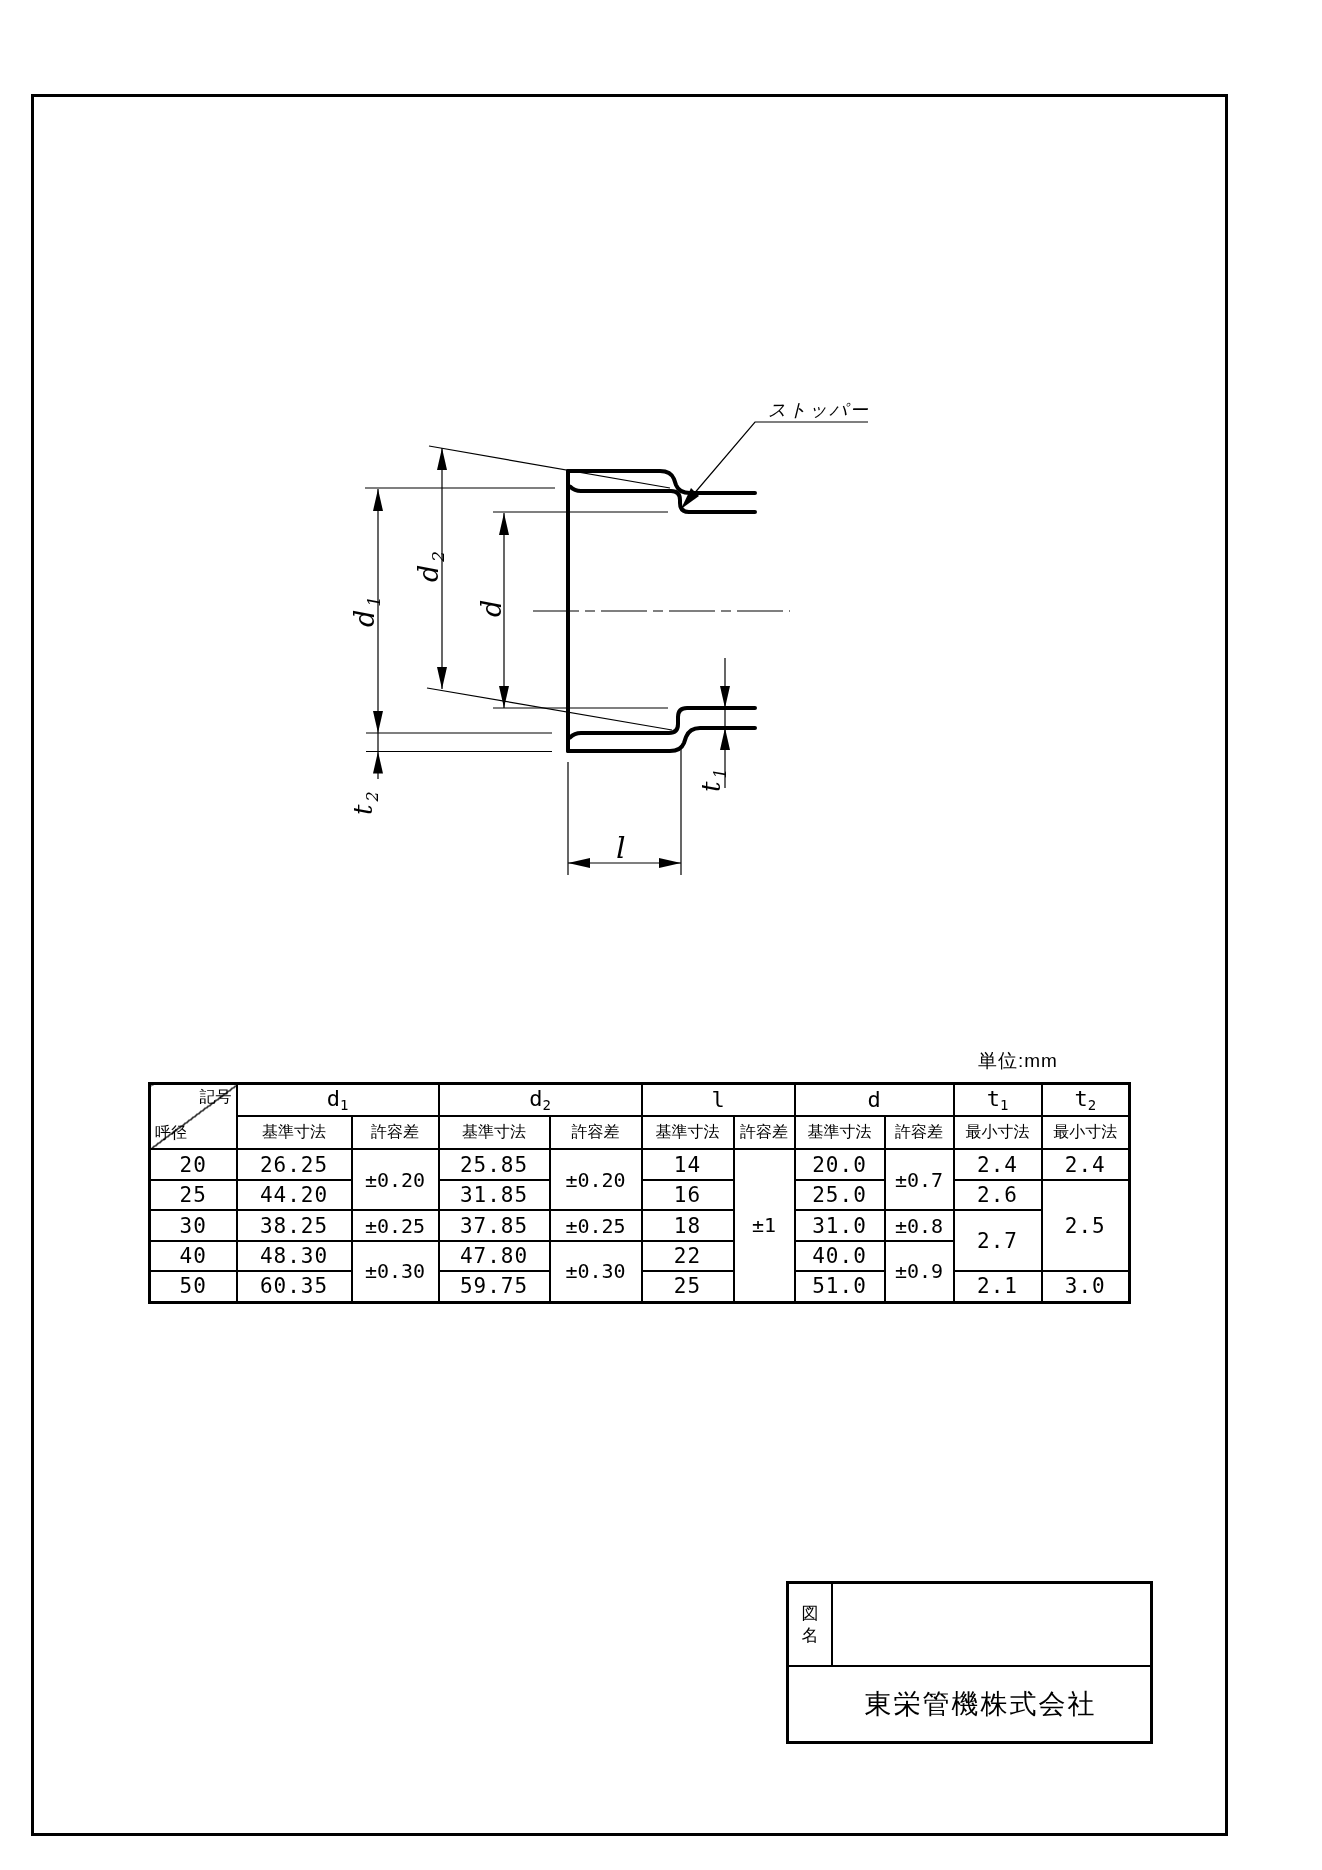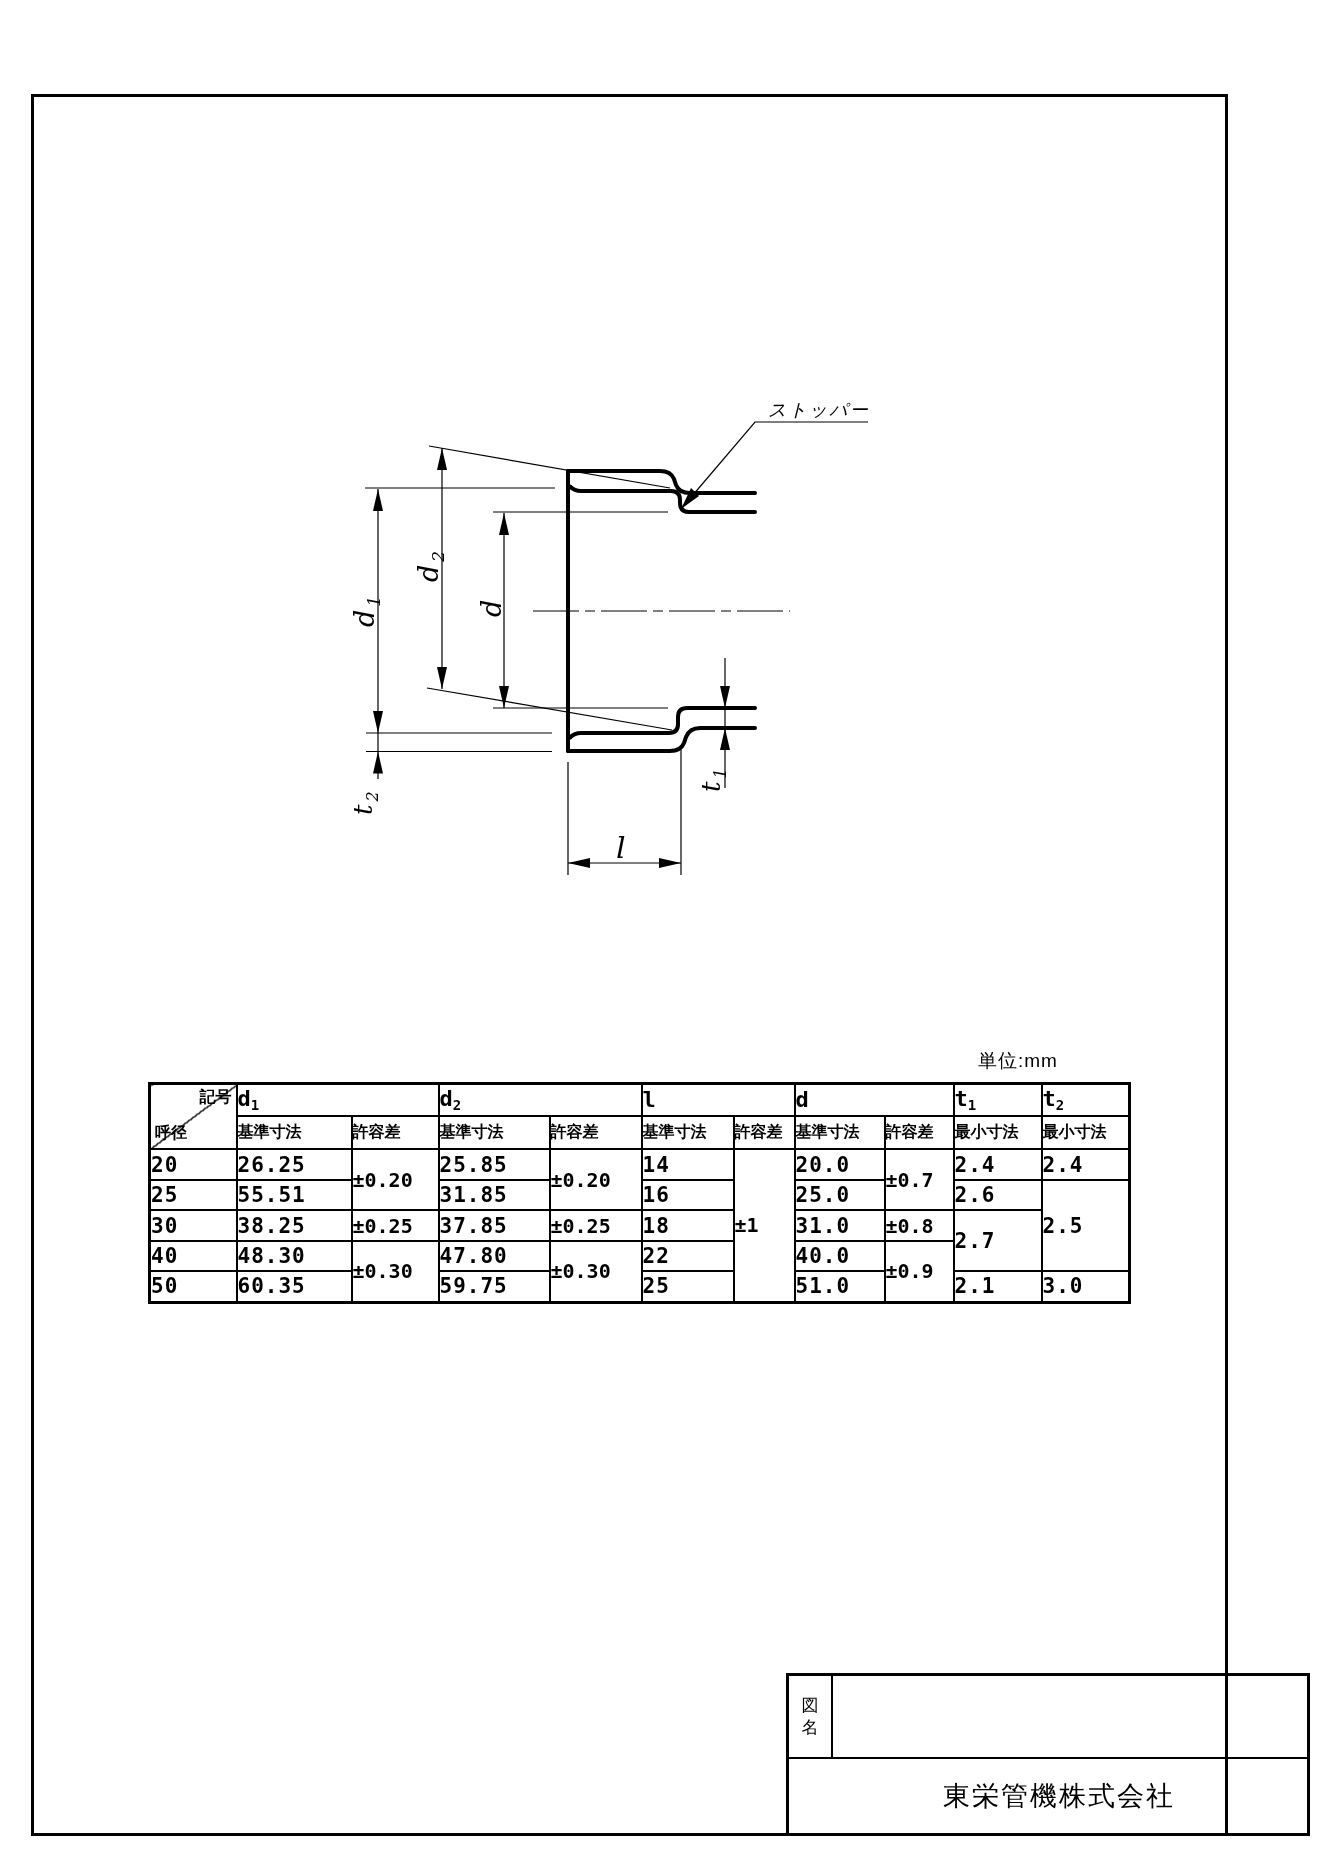--- a/index.html
+++ b/index.html
@@ -21,41 +21,41 @@
     letter-spacing:1px;white-space:nowrap;
   }
 
   
   table.dim-table{
     position:absolute;left:148px;top:1082px;
     border-collapse:collapse;table-layout:fixed;
     font-family:"DejaVu Sans Mono","Liberation Mono",monospace;
   }
   table.dim-table td,table.dim-table th{
-    border:2px solid #000;padding:0;text-align:left;vertical-align:middle;
-    font-weight:bold;overflow:hidden;
+    border:2px solid #000;padding:0;text-align:center;vertical-align:middle;
+    font-weight:normal;overflow:hidden;
   }
   table.dim-table{border:3px solid #000;}
   .hdr-kanji{font-family:"Liberation Sans",sans-serif;font-size:16px;letter-spacing:0px;}
   .hdr-sym{font-size:22px;font-family:"DejaVu Sans Mono","Liberation Mono",monospace;margin-top:14px;}
   .hdr-sym .sub{font-size:14px;vertical-align:-4px;}
   .num{font-size:21px;letter-spacing:1px;}
   .tol{font-size:20px;letter-spacing:0px;margin-left:38px;}
   .vtop{vertical-align:top;}
   .vtop .cellpad{line-height:30px;display:block;}
   td.corner-cell{
     position:relative;
     background:linear-gradient(to bottom right,#fff 49.3%,#000 49.3% 50.7%,#fff 50.7%);
   }
   .corner-top{position:absolute;top:2px;right:4px;font-size:16px;font-family:"Liberation Sans",sans-serif;}
   .corner-bottom{position:absolute;bottom:4px;left:4px;font-size:16px;font-family:"Liberation Sans",sans-serif;}
 
   
   .title-block{
-    position:absolute;left:786px;top:1673px;width:524px;height:163px;
+    position:absolute;left:786px;top:1581px;width:367px;height:163px;
     border:3px solid #000;box-sizing:border-box;
     display:grid;grid-template-columns:44px 1fr;grid-template-rows:81px 1fr;
   }
   .tb-zumei{
     grid-column:1;grid-row:1;border-right:2px solid #000;
     display:flex;align-items:center;justify-content:center;
     font-size:17px;line-height:1.25;text-align:center;
     width:100%;box-sizing:border-box;
     word-break:break-all;padding:0 11px;
   }
@@ -193,21 +193,21 @@
         </td>
     <td>20.0</td>
     <td rowspan="2" class="tol vtop">
           <span class="cellpad">±0.7</span>
         </td>
     <td>2.4</td>
     <td>2.4</td>
   </tr>
   <tr style="height:30px" class="num">
     <td>25</td>
-    <td>55.51</td>
+    <td>44.20</td>
     <td>31.85</td>
     <td>16</td>
     <td>25.0</td>
     <td>2.6</td>
     <td rowspan="3" class="vtop">
           <span class="cellpad">2.5</span>
         </td>
   </tr>
   <tr style="height:31px" class="num">
     <td>30</td>

